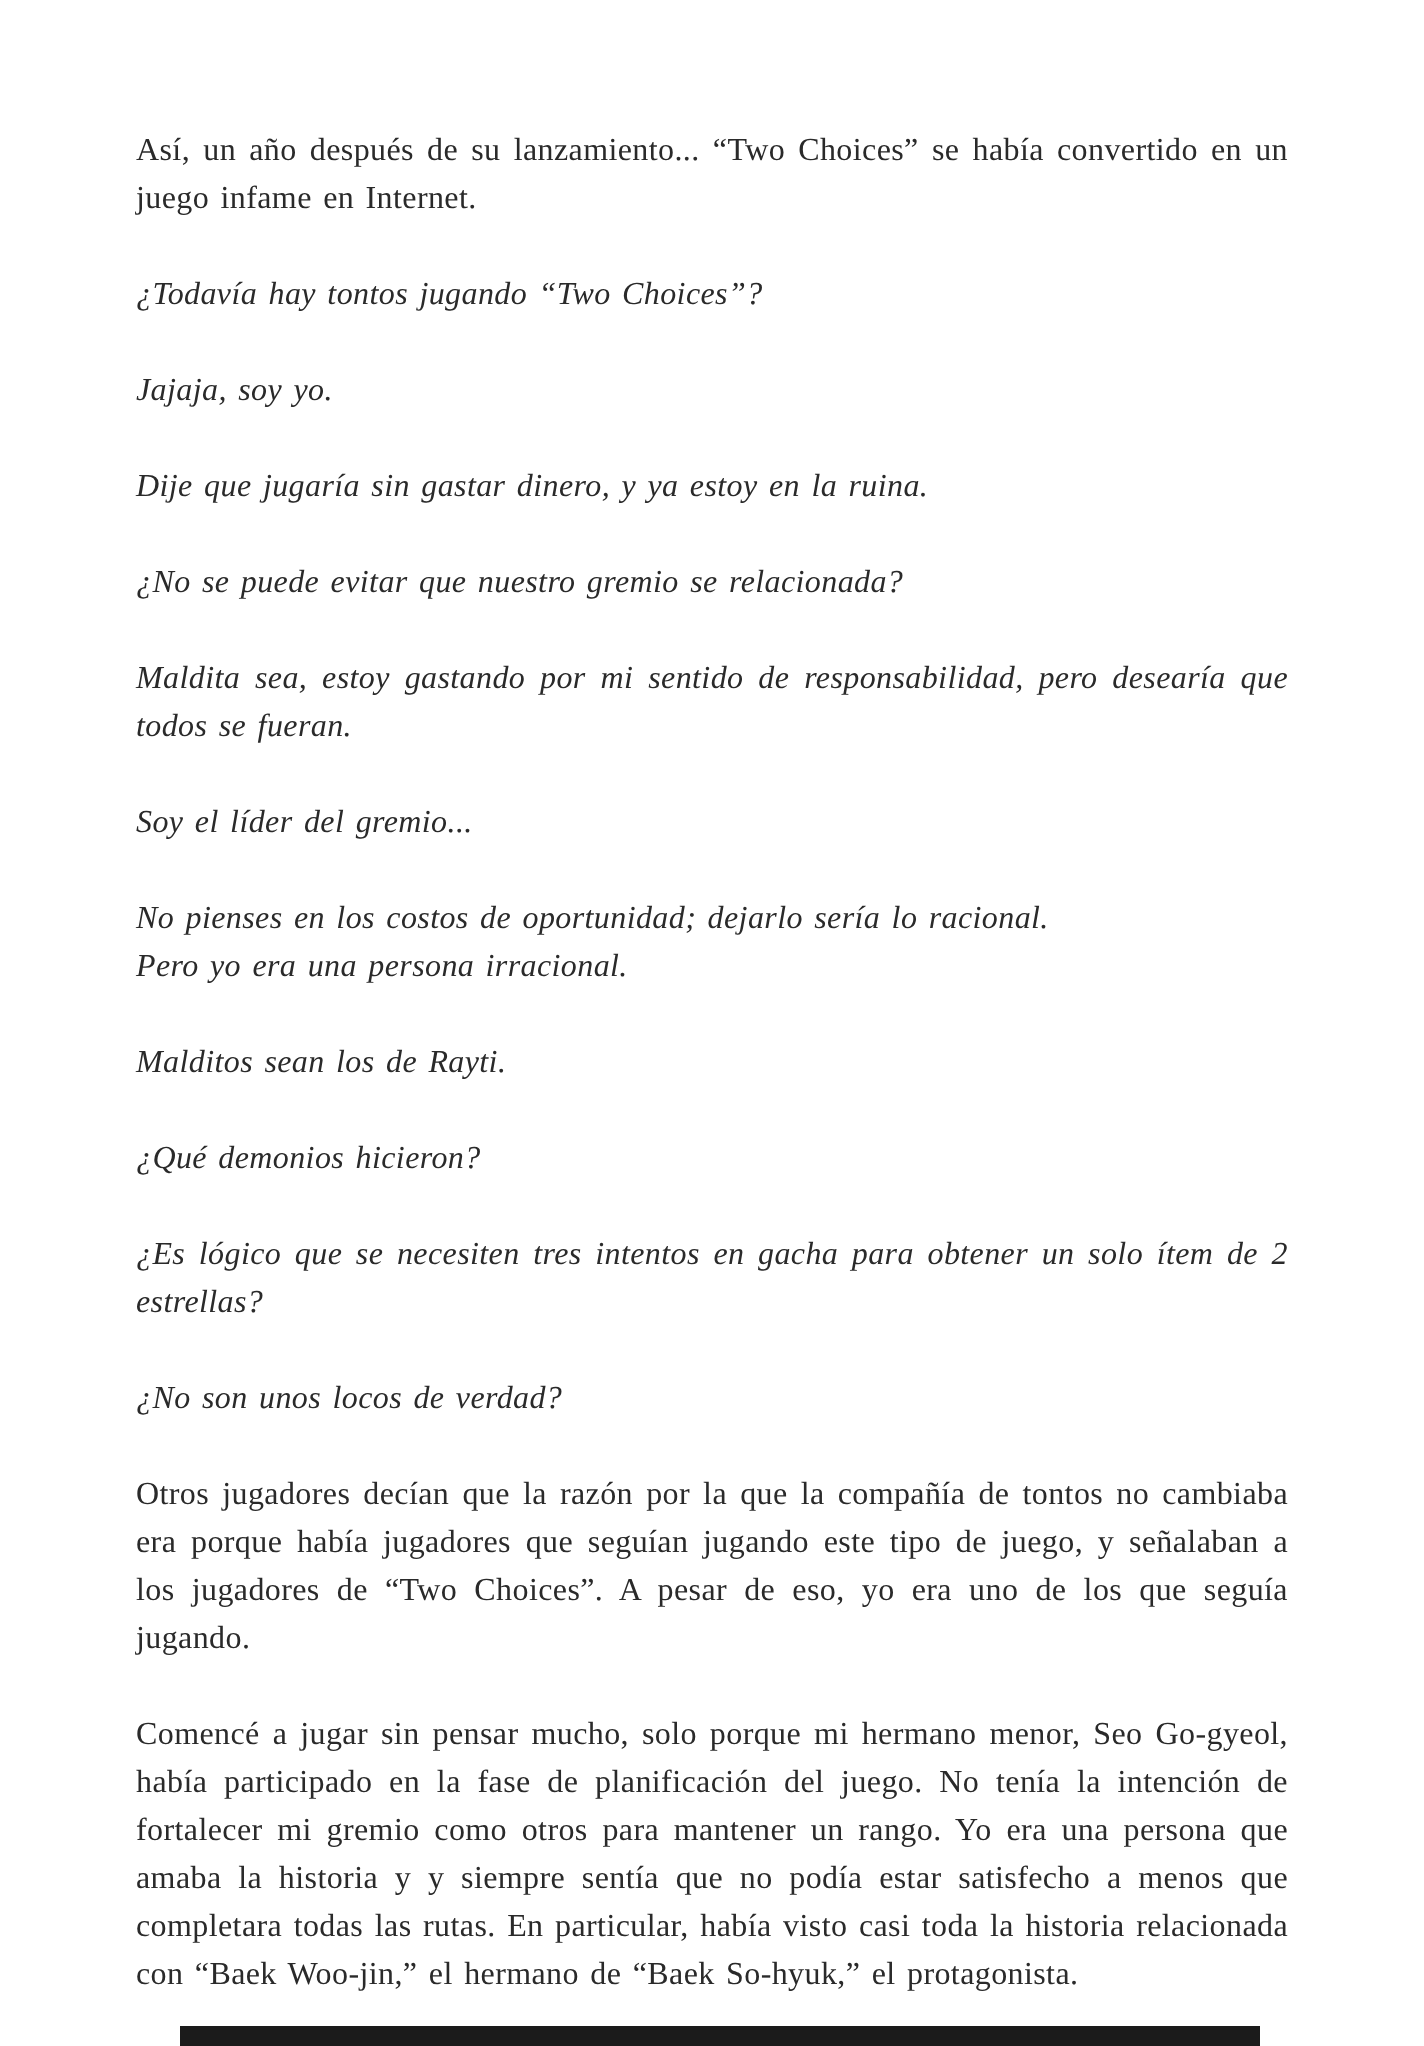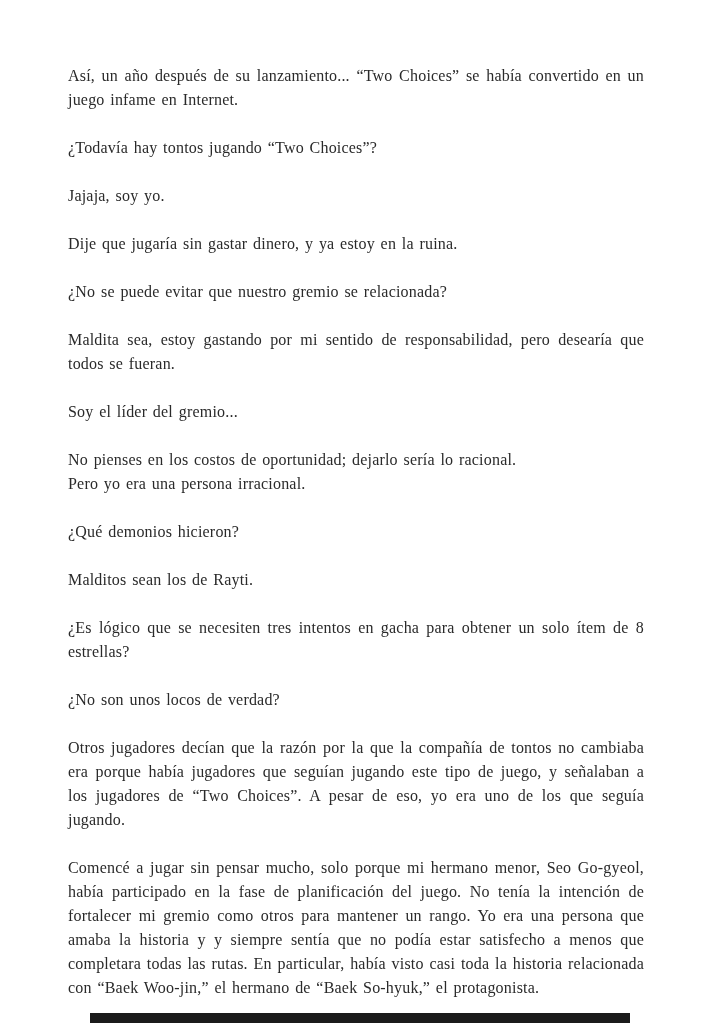--- a/index.html
+++ b/index.html
@@ -23,20 +23,21 @@
   .para {
     margin: 0 0 24px 0;
     font-size: 16px;
     line-height: 24px;
     text-align: justify;
     white-space: pre-line;
     letter-spacing: 0.2px;
     word-spacing: 1.5px;
   }
   .para.italic {
+    font-style: italic;
   }
   .cutoff-panel {
     position: absolute;
     left: 90px;
     bottom: 0;
     width: 540px;
     height: 10px;
     background: #1b1b1b;
   }
 </style>
@@ -46,21 +47,21 @@
 <div class="page">
   <p class="para">Así, un año después de su lanzamiento... “Two Choices” se había convertido en un juego infame en Internet.</p>
   <p class="para italic">¿Todavía hay tontos jugando “Two Choices”?</p>
   <p class="para italic">Jajaja, soy yo.</p>
   <p class="para italic">Dije que jugaría sin gastar dinero, y ya estoy en la ruina.</p>
   <p class="para italic">¿No se puede evitar que nuestro gremio se relacionada?</p>
   <p class="para italic">Maldita sea, estoy gastando por mi sentido de responsabilidad, pero desearía que todos se fueran.</p>
   <p class="para italic">Soy el líder del gremio...</p>
   <p class="para italic">No pienses en los costos de oportunidad; dejarlo sería lo racional.
 Pero yo era una persona irracional.</p>
+  <p class="para italic">Malditos sean los de Rayti.</p>
   <p class="para italic">¿Qué demonios hicieron?</p>
-  <p class="para italic">Malditos sean los de Rayti.</p>
-  <p class="para italic">¿Es lógico que se necesiten tres intentos en gacha para obtener un solo ítem de 8 estrellas?</p>
+  <p class="para italic">¿Es lógico que se necesiten tres intentos en gacha para obtener un solo ítem de 2 estrellas?</p>
   <p class="para italic">¿No son unos locos de verdad?</p>
   <p class="para">Otros jugadores decían que la razón por la que la compañía de tontos no cambiaba era porque había jugadores que seguían jugando este tipo de juego, y señalaban a los jugadores de “Two Choices”. A pesar de eso, yo era uno de los que seguía jugando.</p>
   <p class="para">Comencé a jugar sin pensar mucho, solo porque mi hermano menor, Seo Go-gyeol, había participado en la fase de planificación del juego. No tenía la intención de fortalecer mi gremio como otros para mantener un rango. Yo era una persona que amaba la historia y y siempre sentía que no podía estar satisfecho a menos que completara todas las rutas. En particular, había visto casi toda la historia relacionada con “Baek Woo-jin,” el hermano de “Baek So-hyuk,” el protagonista.</p>
 </div>
 
 <div class="cutoff-panel"></div>
 
 </body></html>

